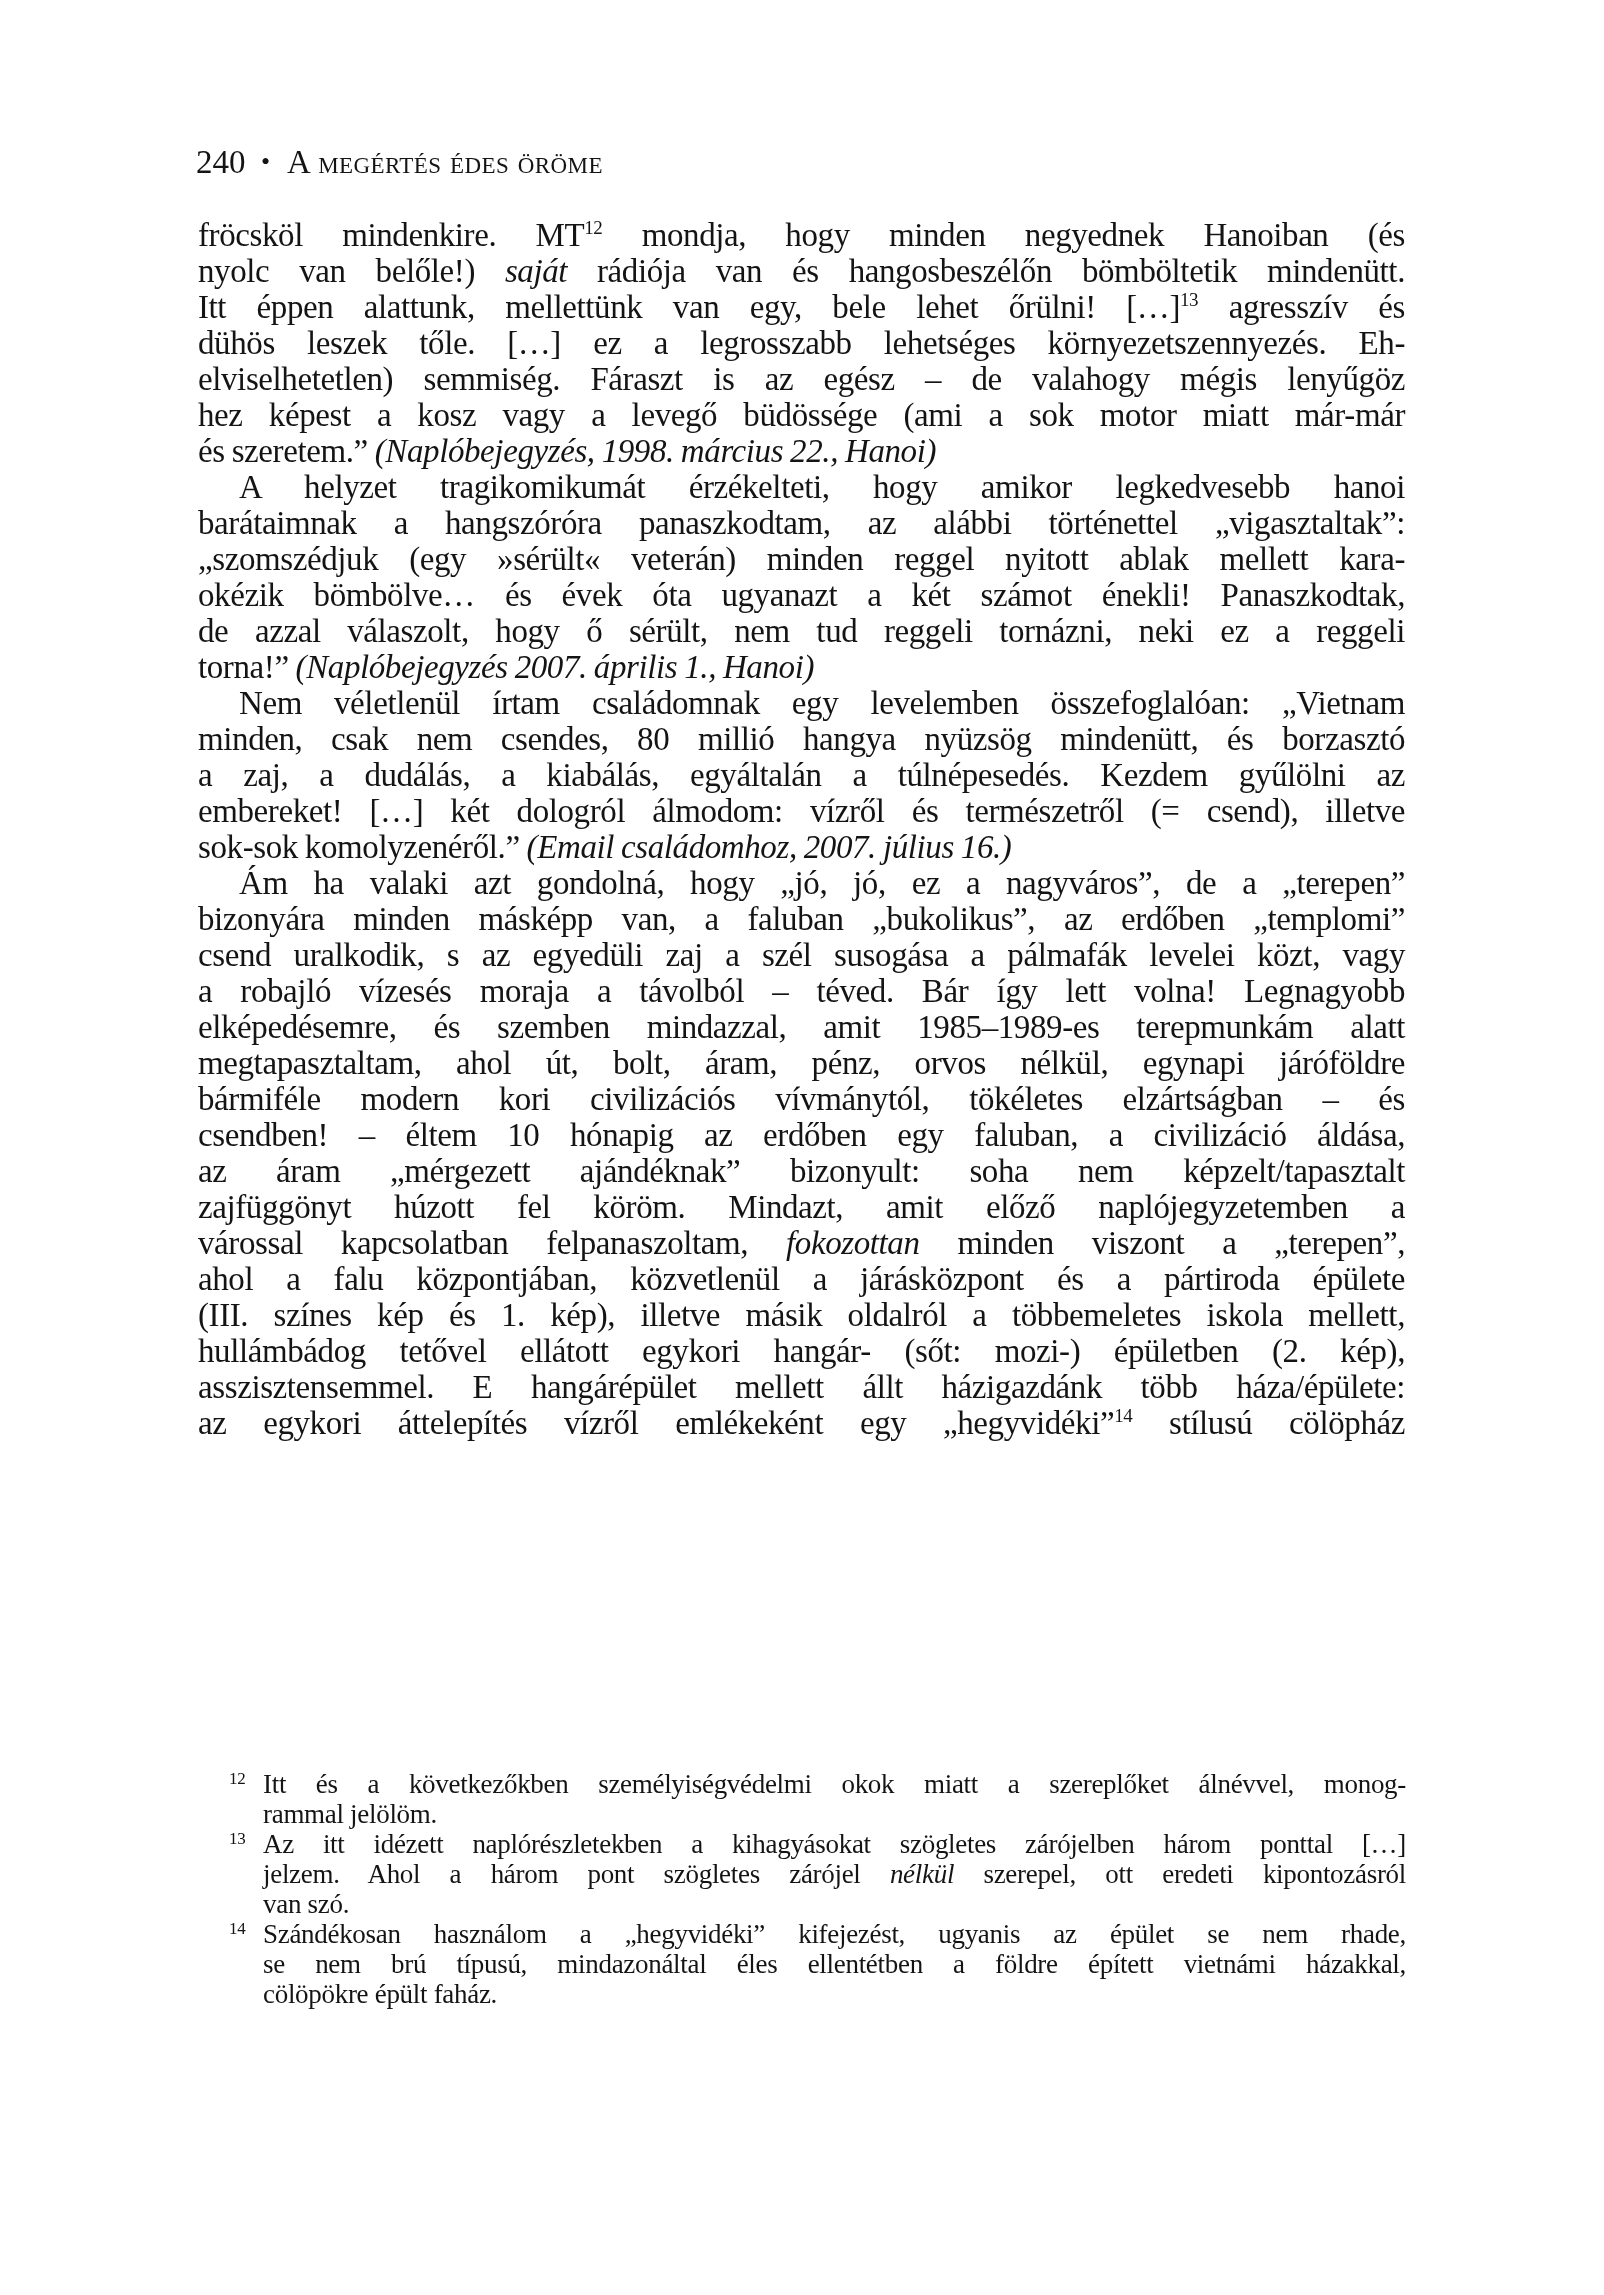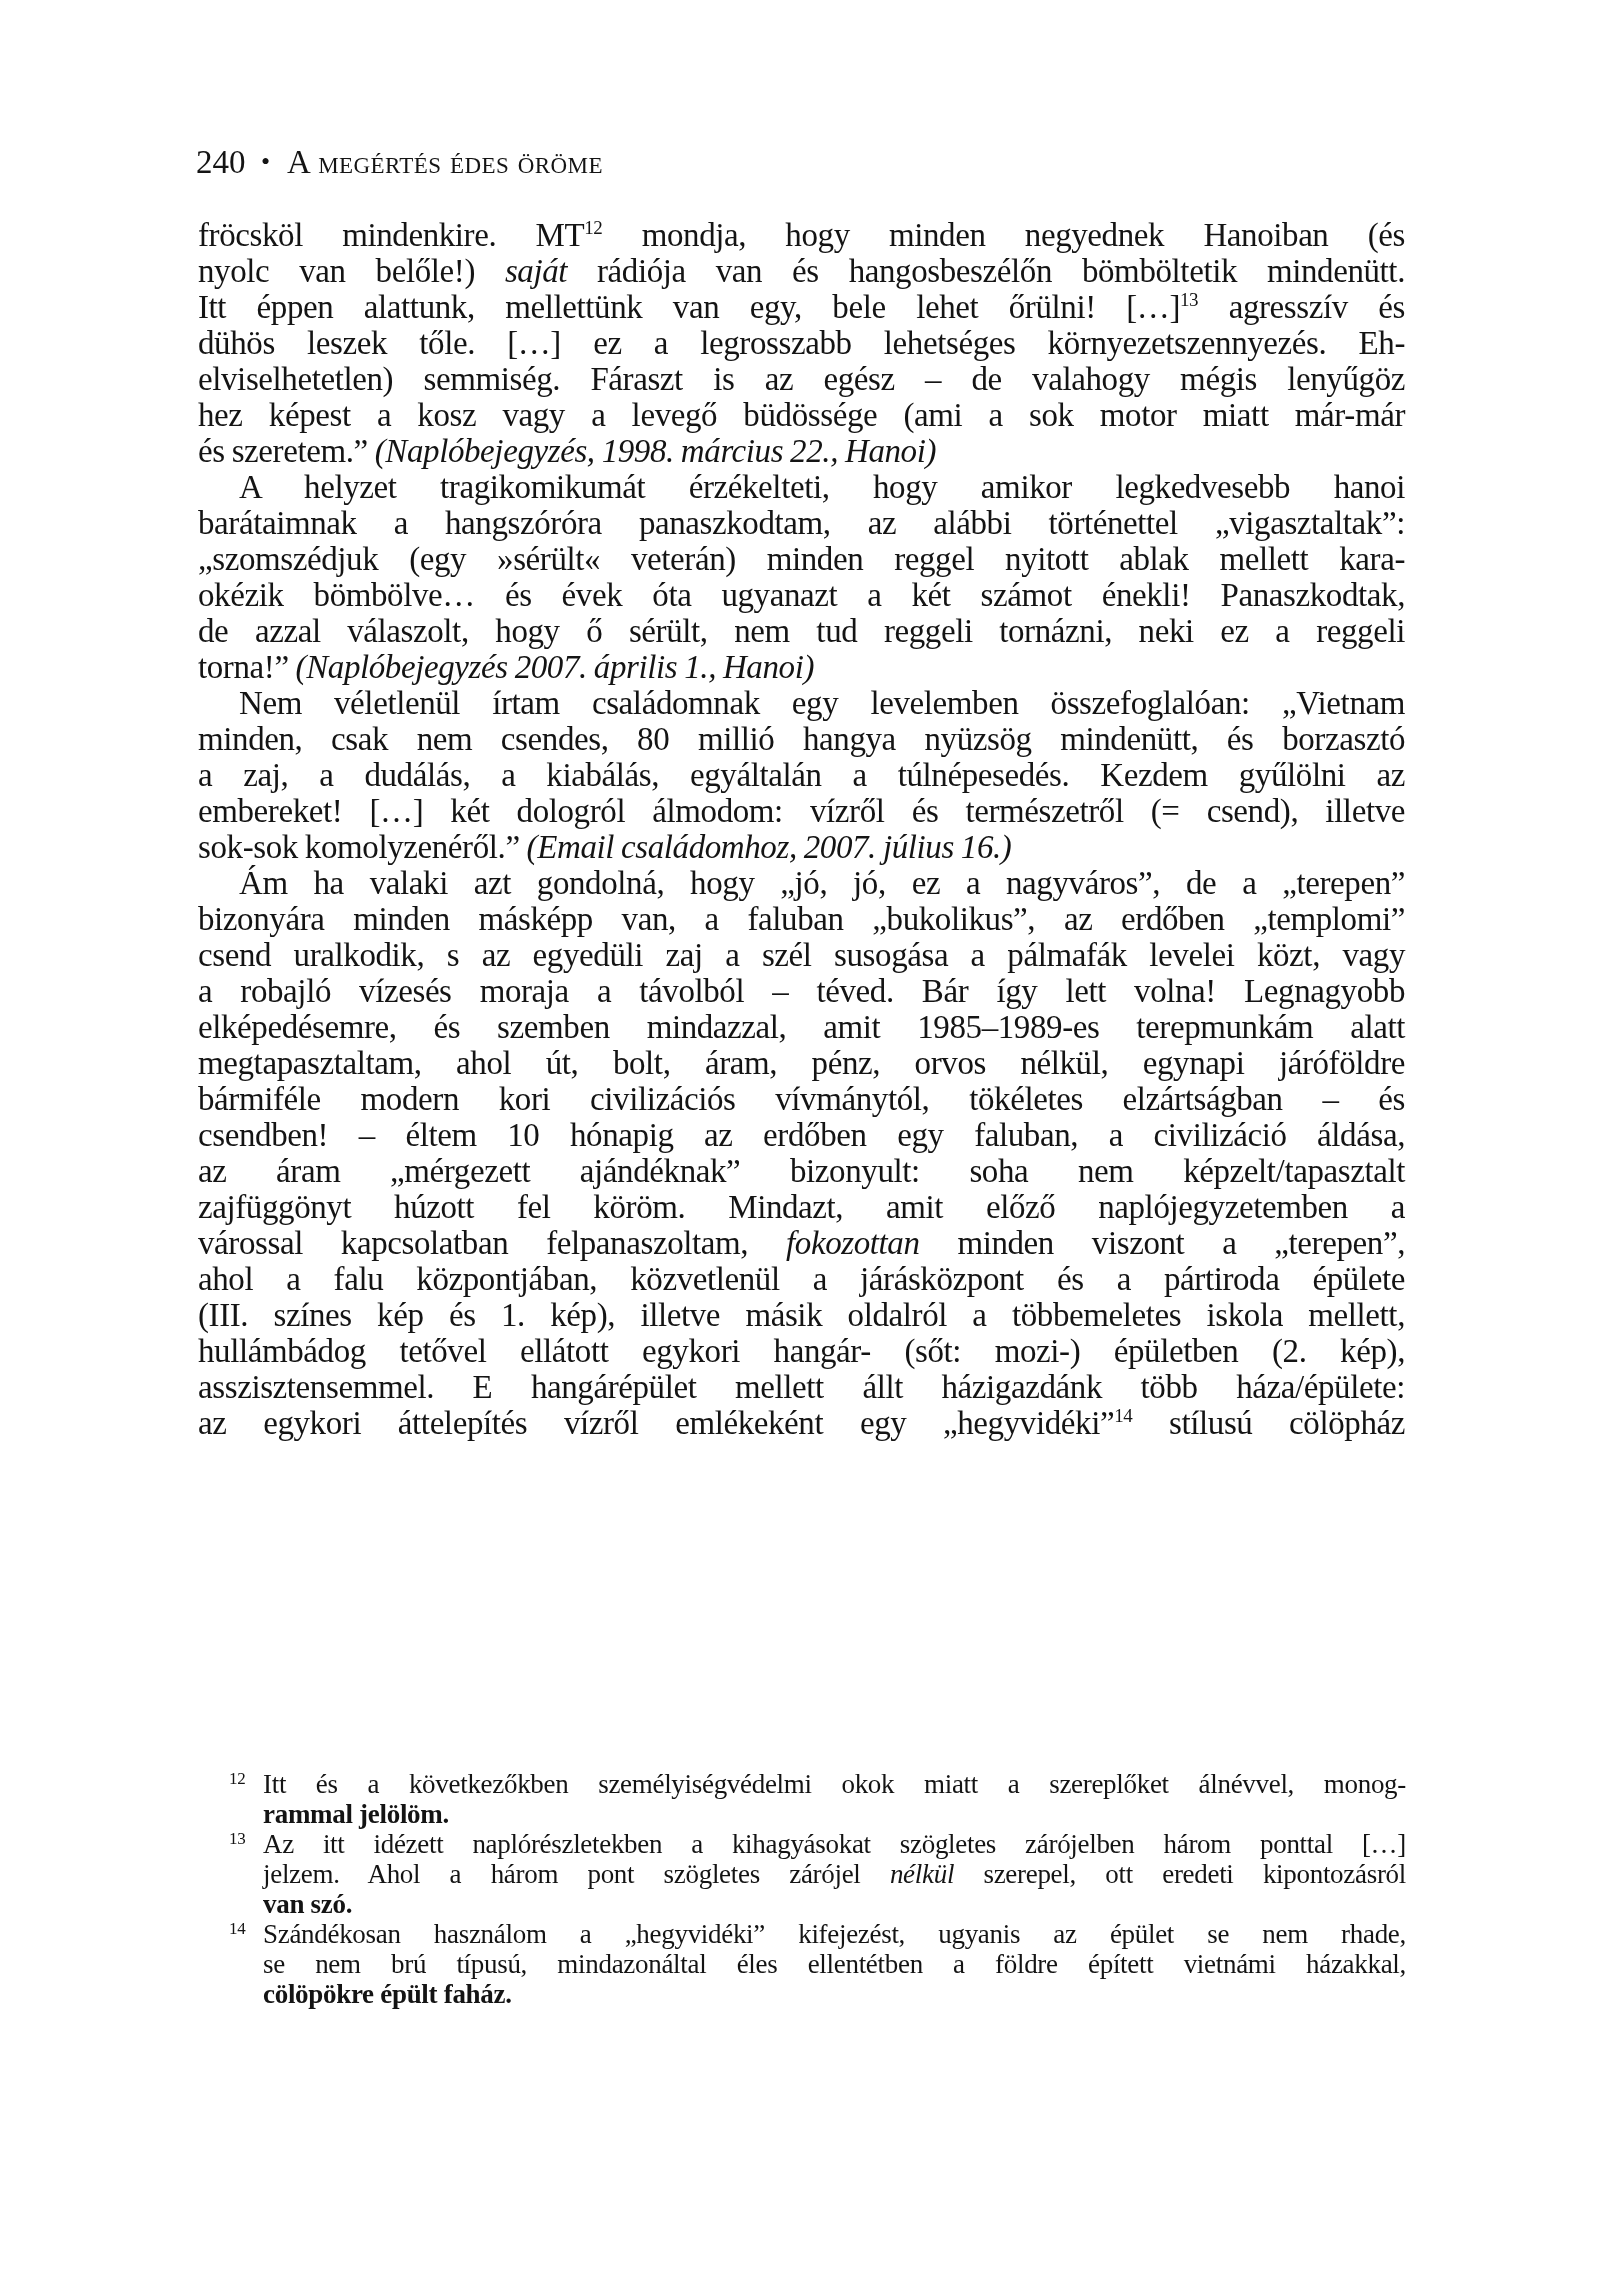--- a/index.html
+++ b/index.html
@@ -28,21 +28,21 @@
   sup { font-size: 19px; line-height: 0; vertical-align: 12px; }
   i { font-style: italic; }
   .footnotes {
     position: absolute; left: 229px; top: 1769px; width: 1177px;
   }
   .fn-line {
     font-size: 27px; line-height: 30px; height: 30px; white-space: nowrap;
     text-align: justify; text-align-last: justify; letter-spacing: -0.3px;
     position: relative; padding-left: 34px;
   }
-  .fn-line.last { text-align-last: left; font-weight: bold; }
+  .fn-line.last { text-align-last: left; }
   .fn-num {
     position: absolute; left: 0; top: -5.2px; font-size: 17px;
   }
 </style>
 </head>
 <body>
 
 <div class="page">
   <div class="running-head">
     <span>240</span><span class="bullet">•</span><span class="sc">A megértés édes öröme</span>

